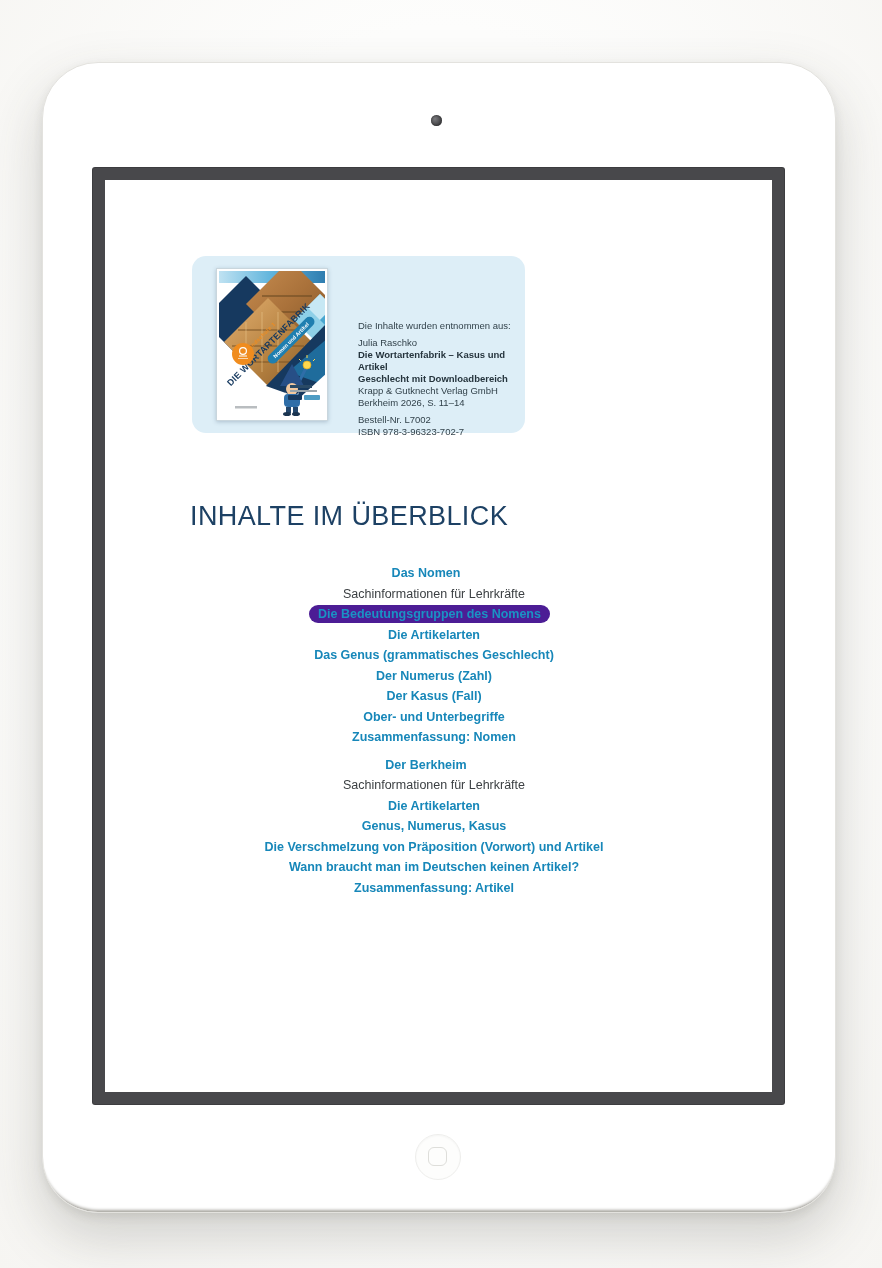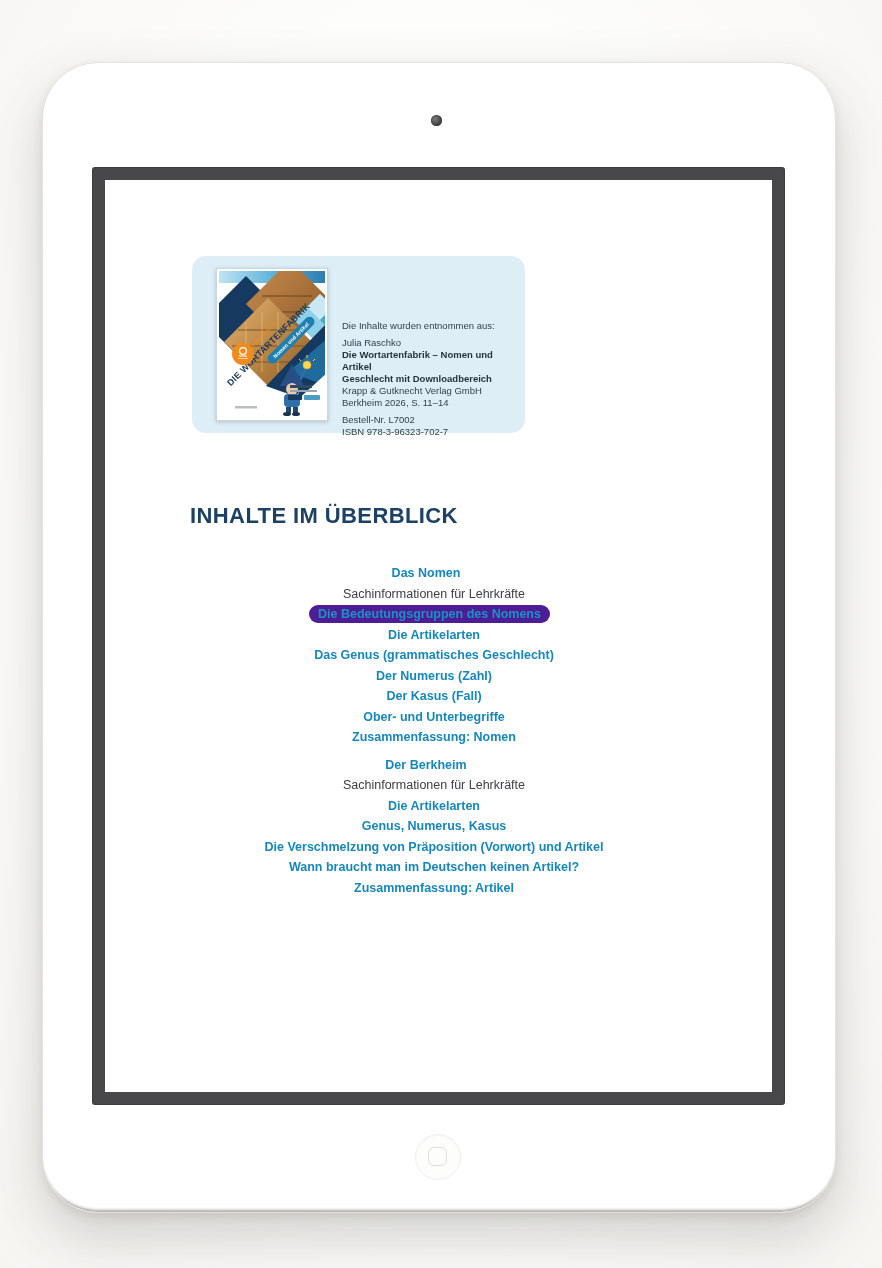--- a/index.html
+++ b/index.html
@@ -60,27 +60,27 @@
     position:absolute; left:24px; top:12px; width:112px; height:153px;
     background:#fff;
     box-shadow: 0 1px 4px rgba(30,60,90,.25);
   }
   .cover svg { display:block; }
 
   .citation {
     position:absolute; left:150px; top:64px; width:175px;
     font-size:9.5px; line-height:12px; color:#32424b;
   }
-  .citation .grp { margin-bottom:5px; }
+  .citation .grp { margin-bottom:5px;margin-left:16px; }
   .citation .b { font-weight:bold; color:#25343d; }
 
   
   .page-heading {
     position:absolute; left:85px; top:320px;
-    font-size:22px; line-height:32px; font-weight:bold;
+    font-size:27px; line-height:32px; font-weight:normal;
     letter-spacing:.4px; color:#1d4164;
   }
 
   
   .toc { position:absolute; left:86px; top:383px; width:470px;text-align:center; }
   .toc-section { margin-bottom:7px; }
   .toc-row { line-height:20.5px; font-size:12.5px; white-space:nowrap; }
   .sec-title { color:#1787b9; font-weight:bold; cursor:pointer; }
   .toc-row.item { padding-left:16px; }
   .toc-row.plain { color:#3c4043; }
@@ -203,21 +203,21 @@
             <rect x=".5" y=".5" width="111" height="152" fill="none" stroke="#c9d6dd" stroke-width="1"></rect>
           </svg>
         </div>
 
         <div class="citation">
           <div class="grp">
             <div>Die Inhalte wurden entnommen aus:</div>
           </div>
           <div class="grp">
             <div>Julia Raschko</div>
-            <div class="b">Die Wortartenfabrik – Nomen und Artikel</div>
+            <div class="b">Die Wortartenfabrik – Kasus und Artikel</div>
             <div class="b">Geschlecht mit Downloadbereich</div>
             <div>Krapp &amp; Gutknecht Verlag GmbH</div>
             <div>Berkheim 2026, S. 11–14</div>
           </div>
           <div class="grp">
             <div>Bestell-Nr. L7002</div>
             <div>ISBN 978-3-96323-702-7</div>
           </div>
         </div>
       </div>

